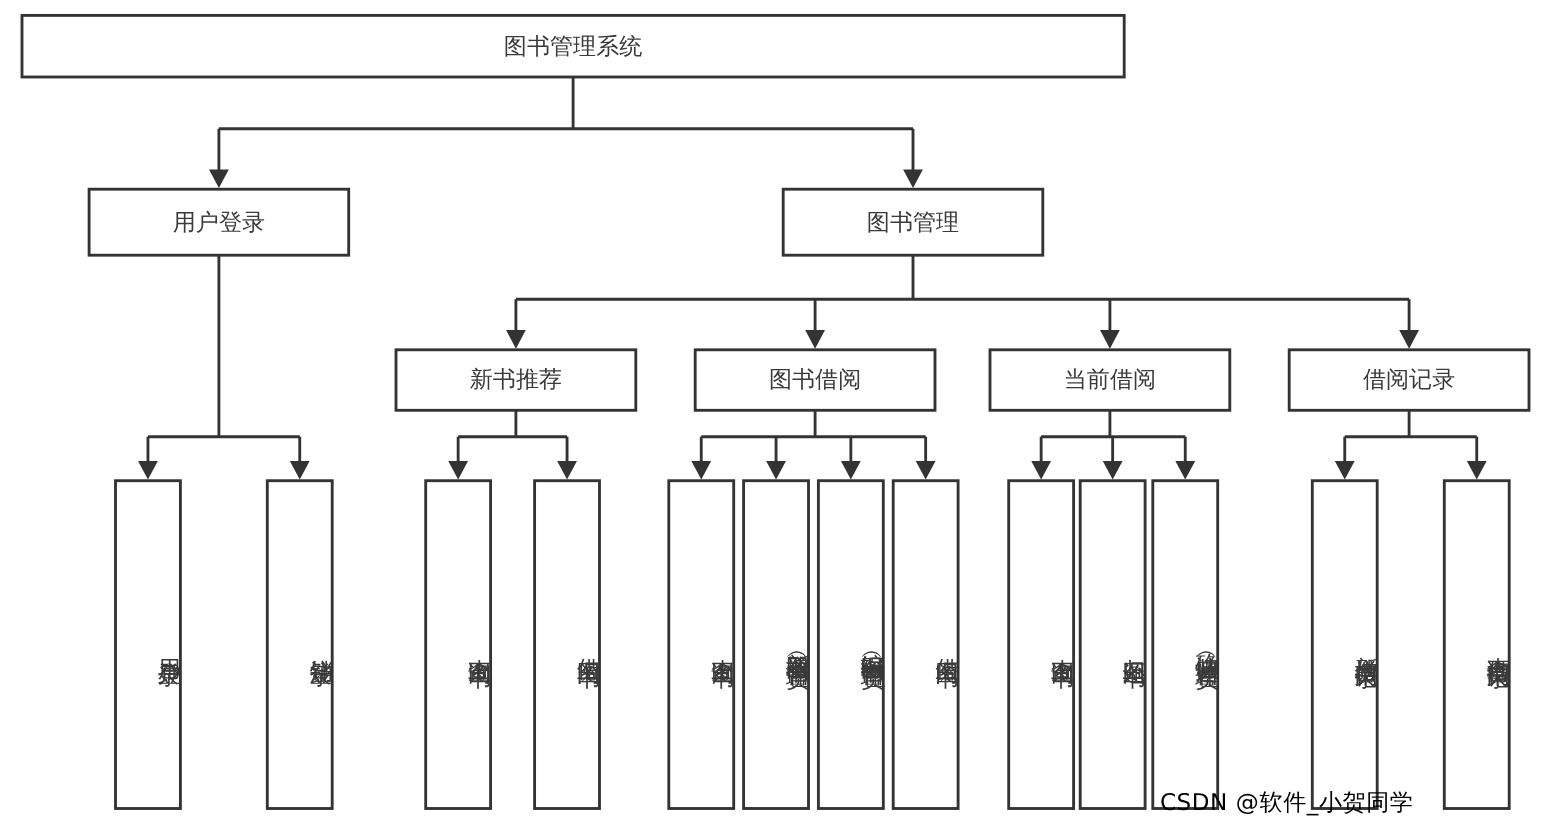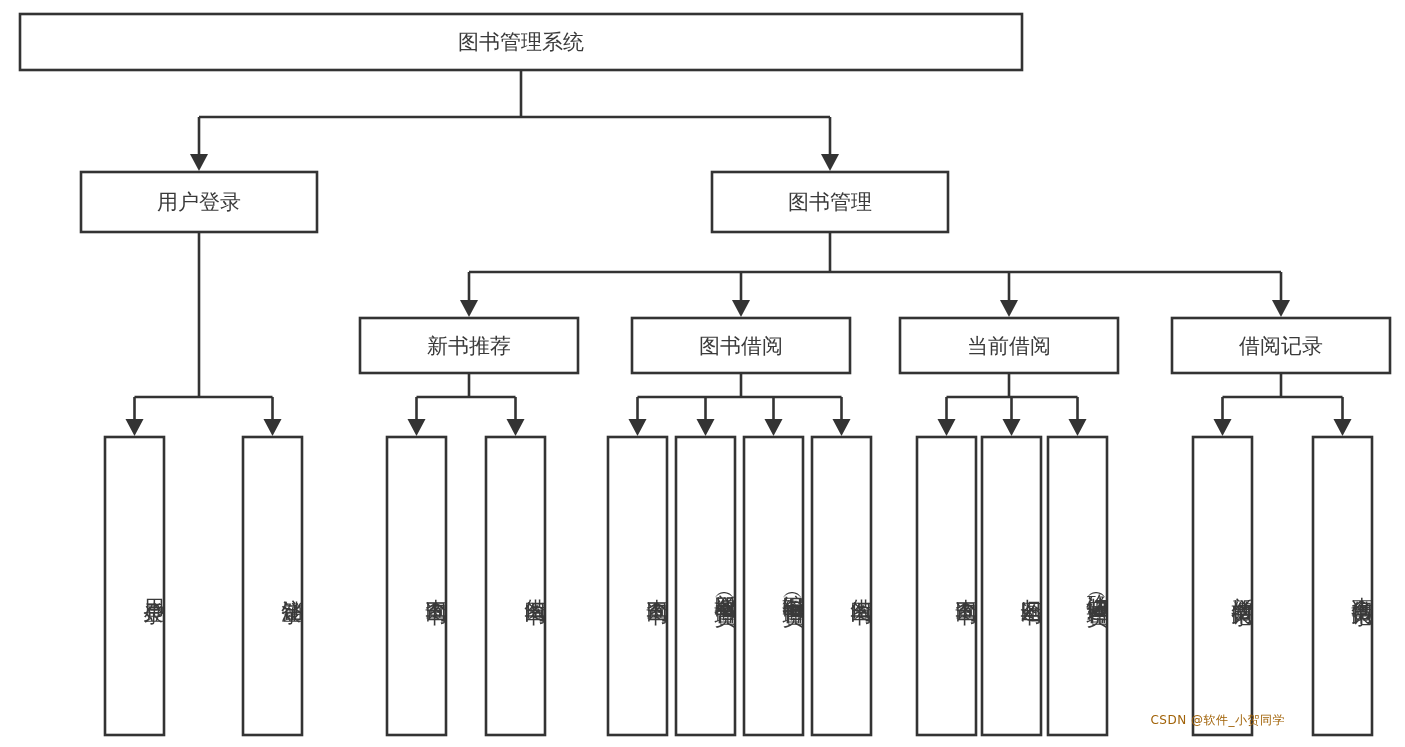--- a/index.html
+++ b/index.html
@@ -61,24 +61,24 @@
     line-height: 1;
     display: flex;
     align-items: flex-start;
     justify-content: center;
     white-space: nowrap;
     pointer-events: none;
   }
   .watermark {
     position: absolute;
     right: 8px;
-    bottom: 18px;
-    font-family: "DejaVu Sans", "Liberation Sans", sans-serif;
-    font-size: 12px;
-    color: #a16207;
+    bottom: 4px;
+    font-family: "DejaVu Sans", "Liberation Sans", sans-serif;
+    font-size: 21px;
+    color: #000000;
     letter-spacing: 0.5px;
     white-space: nowrap;
   }
 </style>
 </head>
 <body>
 
 <div id="diagram-root">
   <svg id="flowchart" viewBox="0 0 1405 747">
     <g id="connector-layer">

